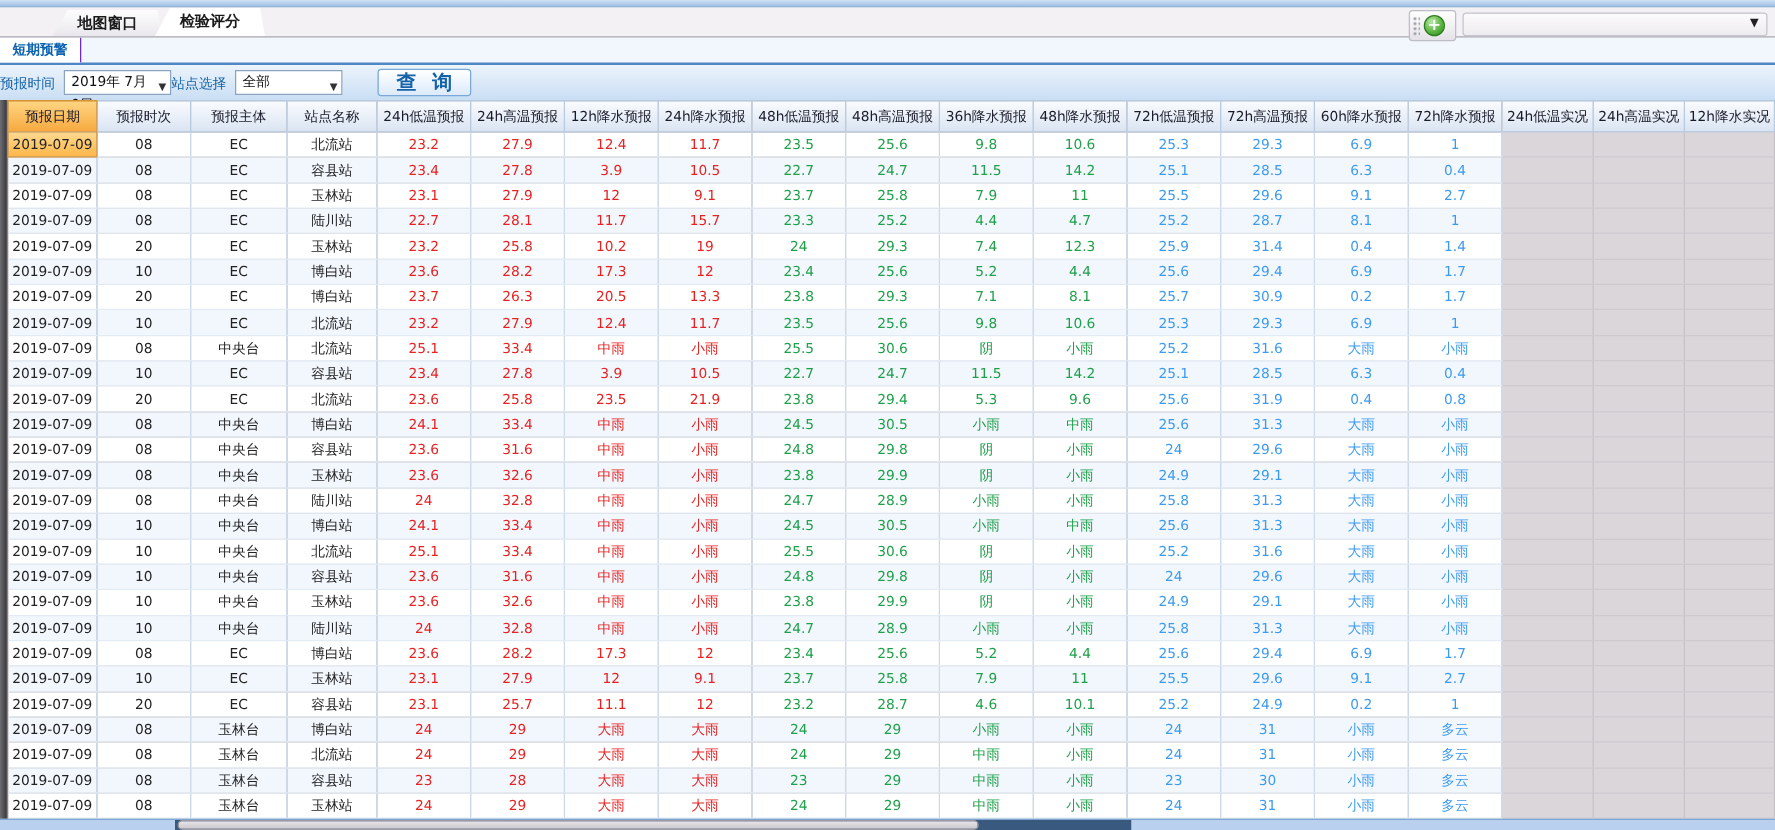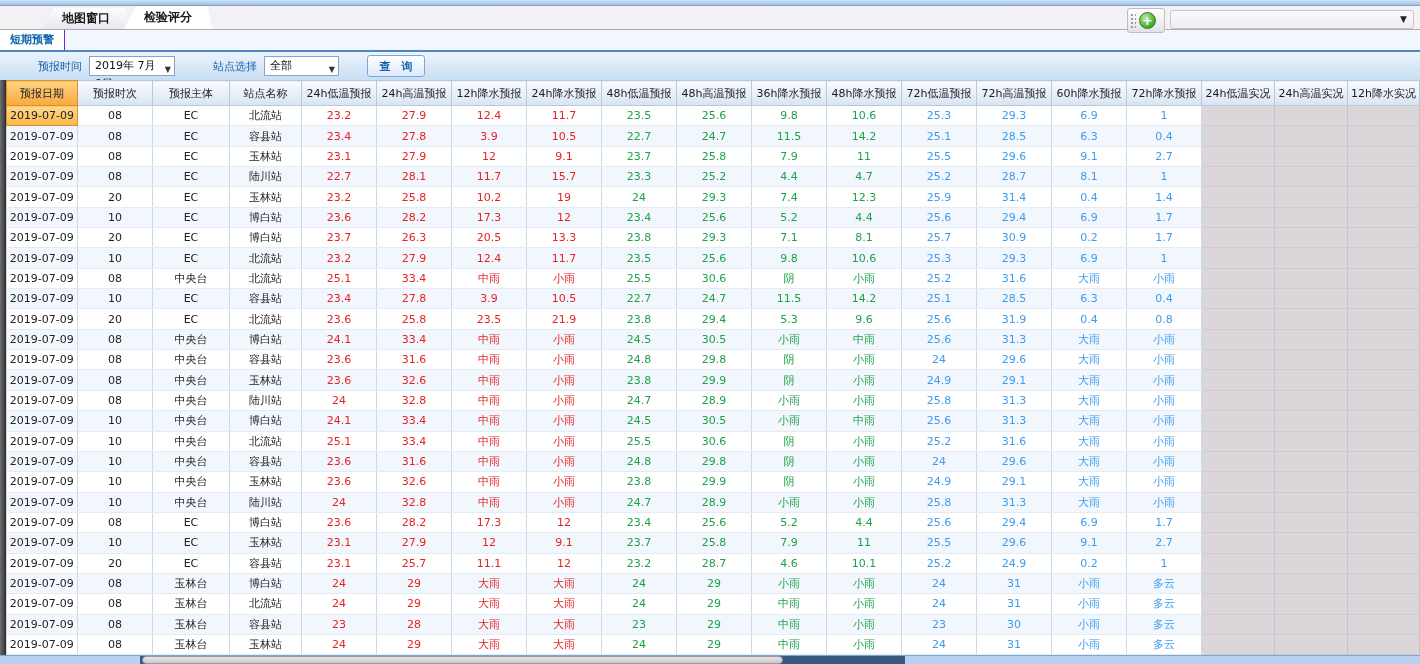--- a/index.html
+++ b/index.html
@@ -38,30 +38,30 @@
 
   
   .subtabbar { height:22px; background:#f2f7fd; border-bottom:2px solid #4f86c6;
     display:flex; align-items:stretch; }
   .subtab { padding:0 10px; line-height:20px; background:#ffffff;
     border-right:1px solid #6d28d9; color:#0a62b0; font-weight:bold; cursor:pointer; }
 
   
   .filterbar { height:28px; background:linear-gradient(#ecf4fc,#c9def4);
     display:flex; align-items:center; }
-  .flabel { color:#1563a8; margin-left:38px; }
+  .flabel { color:#1563a8; }
   .combo { position:relative; height:20px; background:#ffffff;
     border:1px solid #8aa4c0; margin-left:7px; line-height:18px; padding:0 16px 0 5px;
     color:#111; cursor:pointer; }
   .combo .arrow { position:absolute; right:3px; top:4px; font-size:8px; color:#333; }
   .combo.date { width:86px; }
-  .combo.station { width:75px; }
-  .query-btn { margin-left:28px; width:58px; height:22px;
+  .combo.station { width:86px; }
+  .query-btn { margin-left:28px; width:75px; height:22px;
     background:linear-gradient(#ffffff,#dceafc); border:1px solid #7aa8d8;
-    border-radius:3px; color:#1563a8; font-weight:bold; font-size:11px;
+    border-radius:3px; color:#1563a8; font-weight:bold; font-size:16px;
     letter-spacing:4px; padding-left:4px; cursor:pointer; }
 
   
   .grid-wrap { position:relative; height:596px; display:flex; background:#dad6da; }
   .left-gutter { width:7px; background:linear-gradient(90deg,#6e6e72,#3c3c40);
     border-right:1px solid #2e2e32; }
   table { border-collapse:collapse; table-layout:fixed; width:1413px; }
   th { height:25px; background:linear-gradient(#f9fbfe,#d9e4f2);
     border:1px solid #b9c9de; font-size:11px; font-weight:normal; color:#1a1a2a;
     overflow:hidden; white-space:nowrap; cursor:pointer; }

